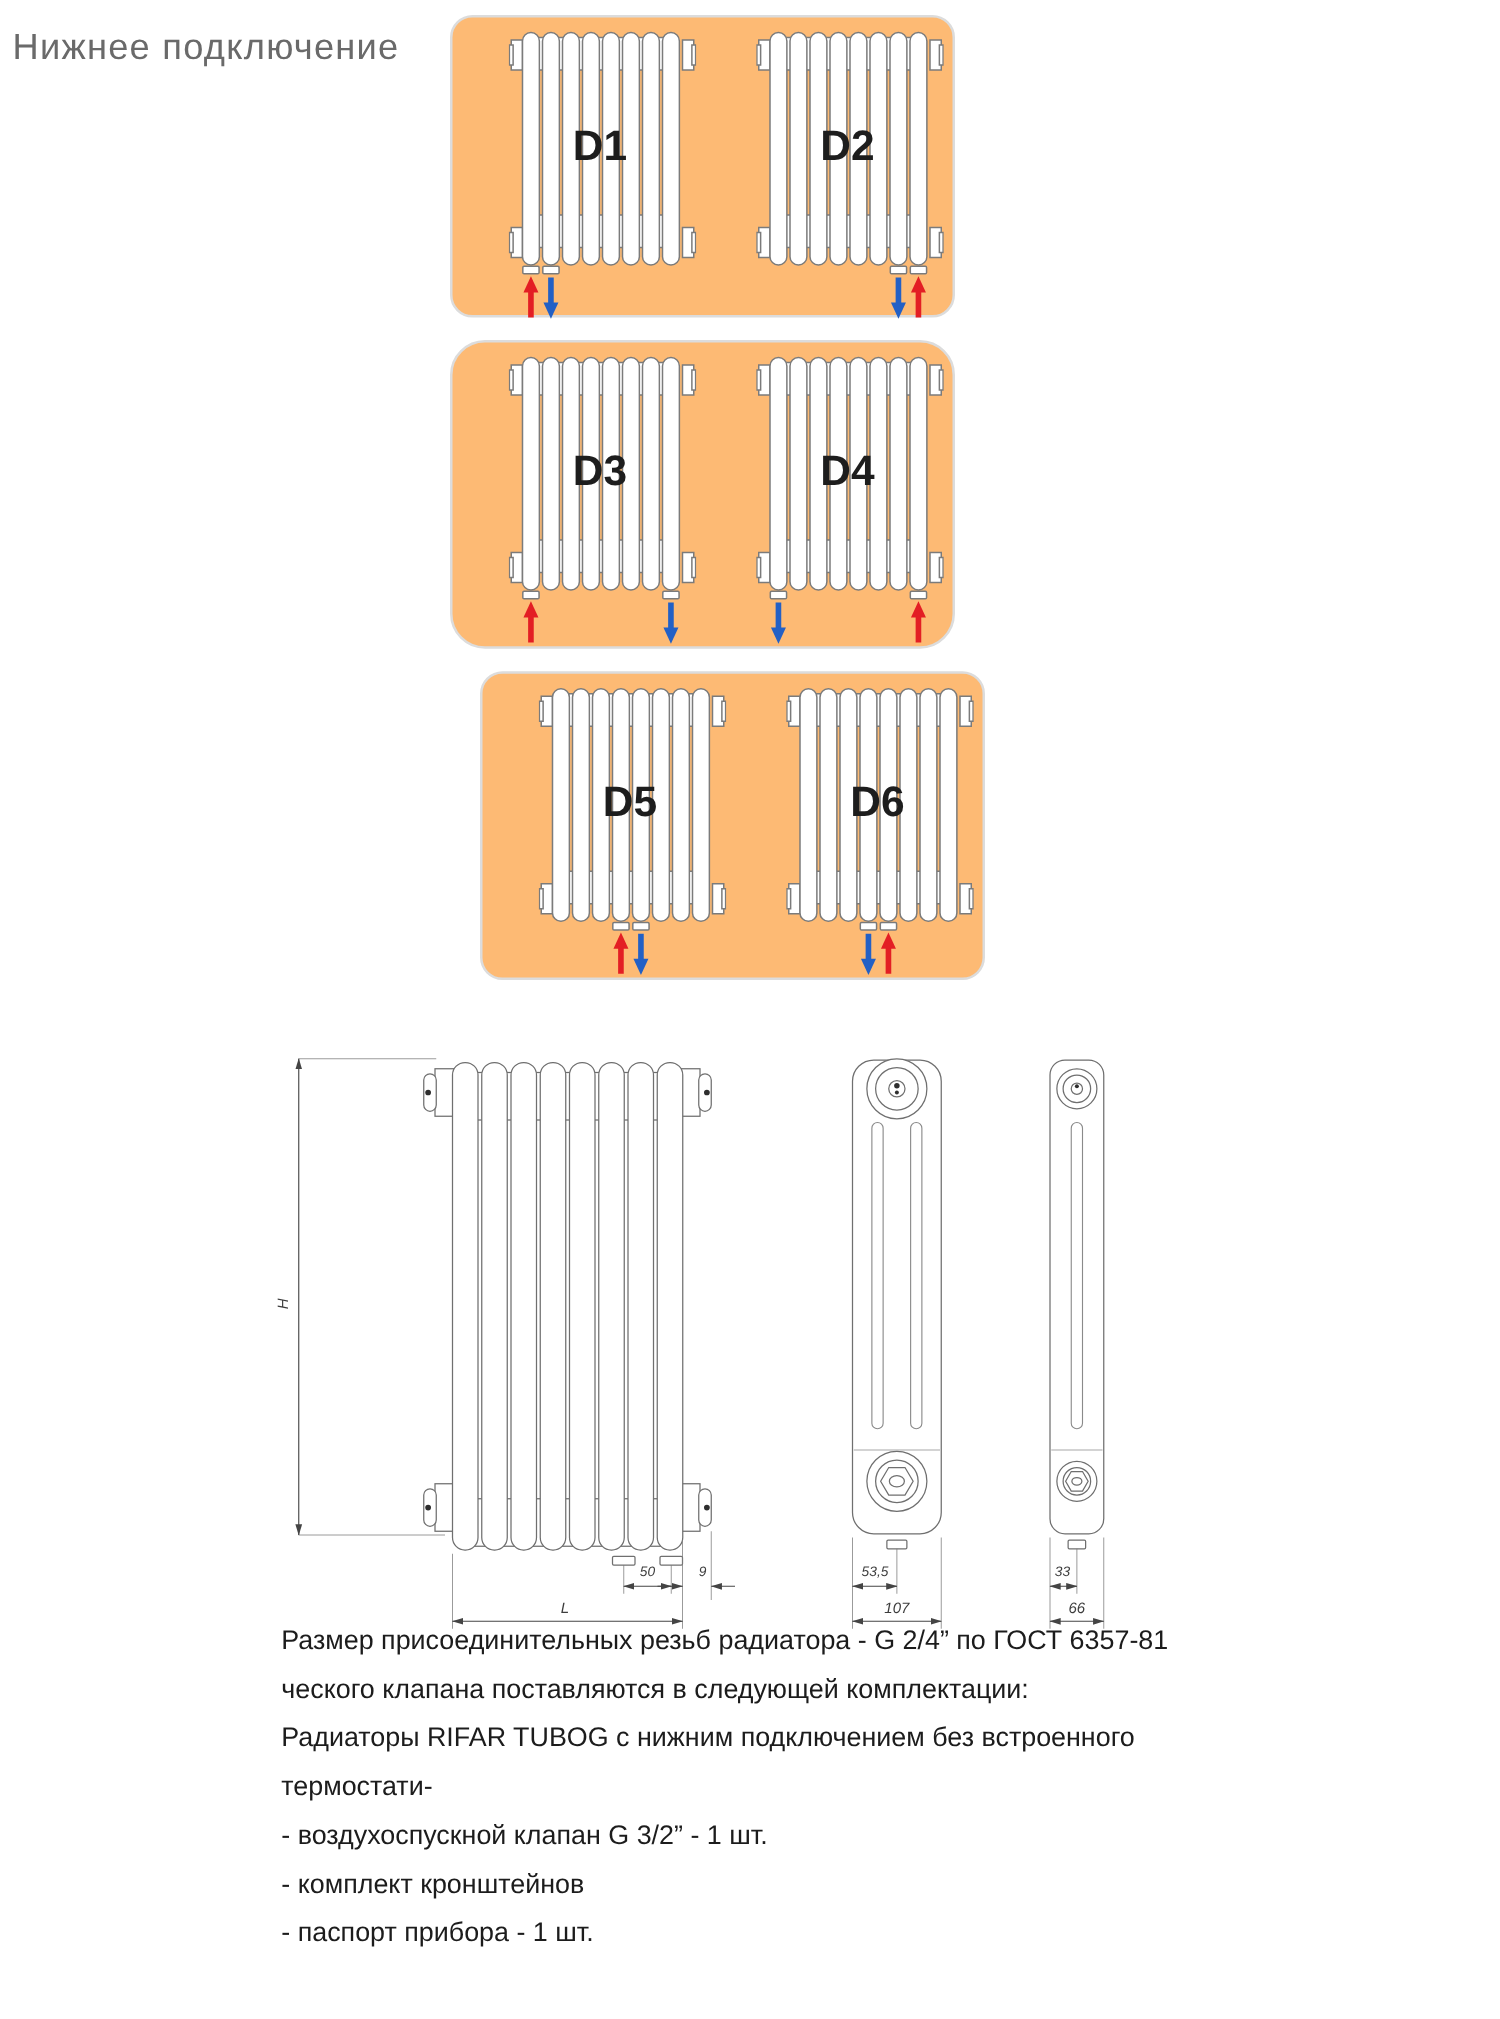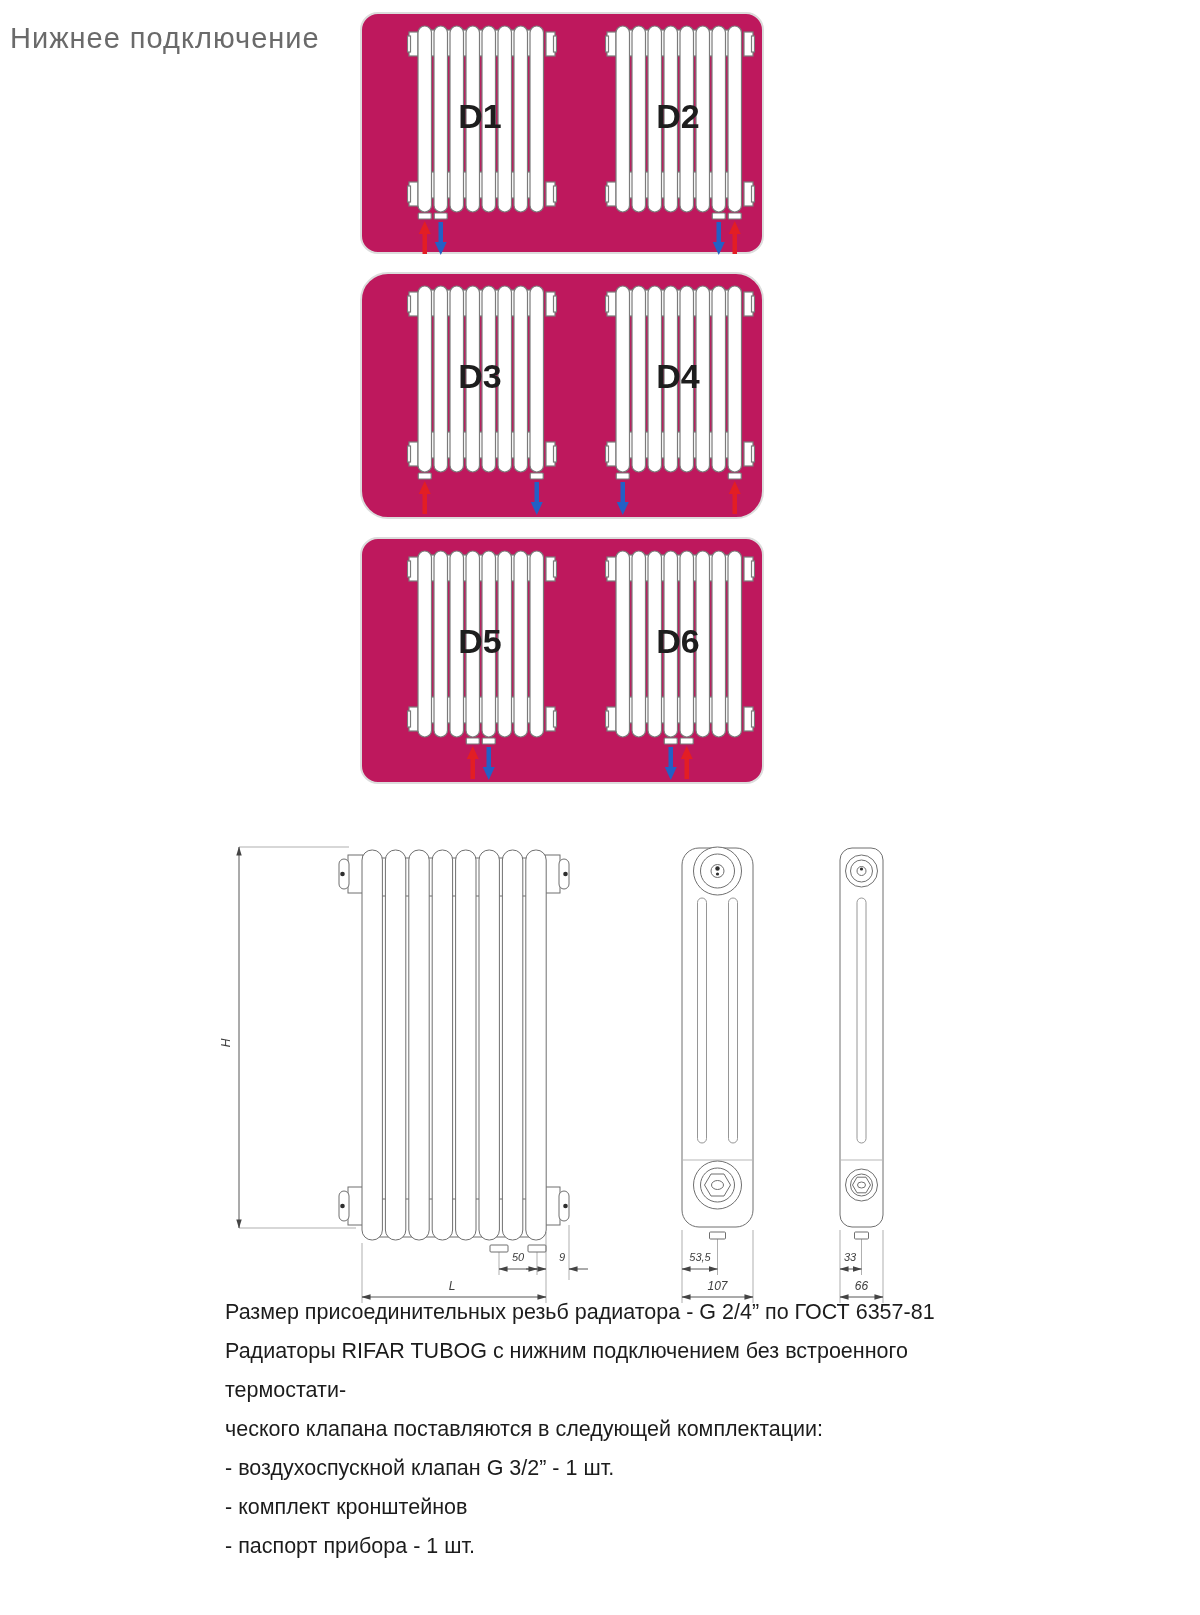--- a/index.html
+++ b/index.html
@@ -1,24 +1,24 @@
 <!DOCTYPE html>
 <html><head>
 <meta charset="utf-8">
 <style>
   html,body{margin:0;padding:0;background:#fff;}
   #page{position:relative;width:1028px;height:1615px;background:#fff;overflow:hidden;
         font-family:"Liberation Sans",sans-serif;}
   .page-title{position:absolute;left:10px;top:22px;font-size:29px;font-weight:400;
         letter-spacing:1px;color:#6a6a6a;}
   .scheme-box{position:absolute;left:360px;width:400px;border:2px solid #dcdcdc;
-        border-radius:18px;background:#be185d;}
+        border-radius:18px;background:#fdba74;}
   #box-1{top:12px;height:238px;}
   #box-2{top:272px;height:243px;border-radius:28px;}
-  #box-3{top:537px;height:243px;}
+  #box-3{top:537px;height:243px;margin-left:24px;}
   .scheme{position:absolute;top:2px;width:150px;height:242px;}
   .scheme.left{left:45px;}
   .scheme.right{left:243px;}
   .ln{fill:#fff;stroke:#7b7b7b;stroke-width:1.2;}
   .dlabel{font-family:"Liberation Sans",sans-serif;font-size:34px;font-weight:600;fill:#1d1d1d;}
   #techdrawing{position:absolute;left:150px;top:795px;width:760px;height:520px;}
   .ln2{fill:#fff;stroke:#6f6f6f;stroke-width:1;}
   .slot{fill:none;stroke:#8a8a8a;stroke-width:0.9;}
   .seam{stroke:#9a9a9a;stroke-width:0.7;}
   .dim{stroke:#444;stroke-width:0.9;fill:none;}
@@ -435,20 +435,20 @@
       <line class="ext" x1="733" y1="435" x2="733" y2="508"></line>
       <line class="dim" x1="690" y1="474" x2="711.5" y2="474" marker-start="url(#arr)" marker-end="url(#arr)"></line>
       <text class="dtext sm" x="700" y="466" text-anchor="middle">33</text>
       <line class="dim" x1="690" y1="502" x2="733" y2="502" marker-start="url(#arr)" marker-end="url(#arr)"></line>
       <text class="dtext" x="711.5" y="495" text-anchor="middle">66</text>
     </g>
   </svg>
 
   <div class="notes">
     <p>Размер присоединительных резьб радиатора - G 2/4” по ГОСТ 6357-81</p>
+    <p>ческого клапана поставляются в следующей комплектации:</p>
     <p>Радиаторы RIFAR TUBOG с нижним подключением без встроенного термостати-</p>
-    <p>ческого клапана поставляются в следующей комплектации:</p>
     <p>- воздухоспускной клапан G 3/2” - 1 шт.</p>
     <p>- комплект кронштейнов</p>
     <p>- паспорт прибора - 1 шт.</p>
   </div>
 
 </div>
 
 </body></html>

